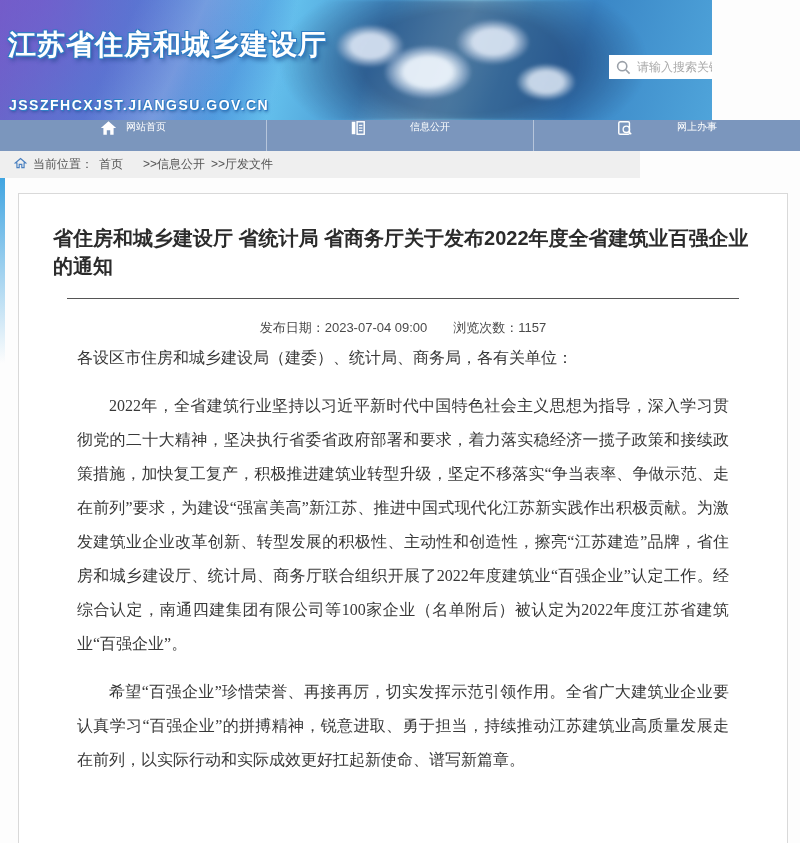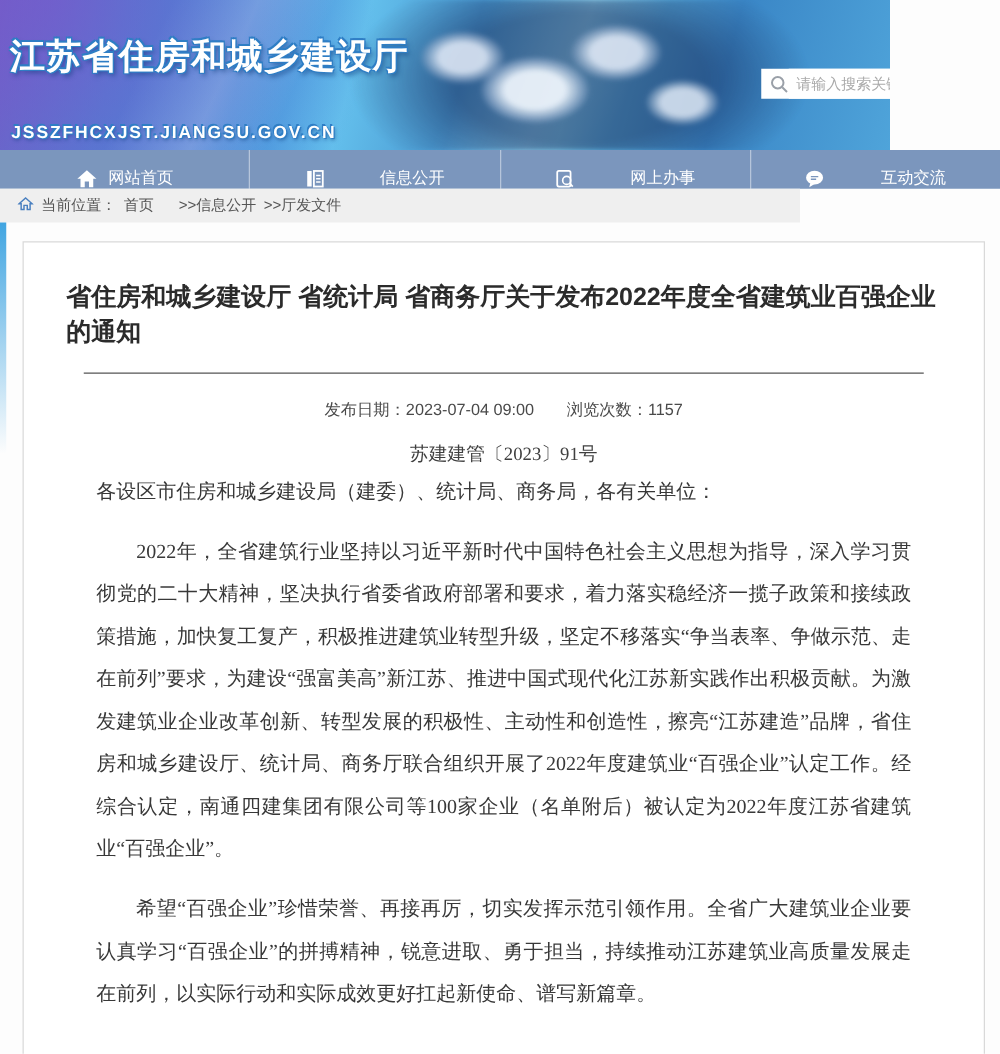--- a/index.html
+++ b/index.html
@@ -34,22 +34,22 @@
     display:flex; align-items:stretch; background:#fff;margin-top:12px; }
   .search-icon-wrap { display:flex; align-items:center; padding-left:7px; }
   .search-input { flex:1; border:none; outline:none; font-size:12px; color:#333;
     padding:0 4px 0 6px; min-width:0; background:#fff; }
   .search-input::placeholder { color:#aaa; }
   .search-btn { width:45px; border:none; background:#e8920f; color:#7f1d1d;
     font-size:15px; cursor:pointer; }
 
   
   .nav { display:flex; width:800px; height:31px; background:#7b96bd; }
-  .nav-item { flex:1; display:flex; align-items:flex-end; justify-content:center;
-    gap:9px; color:#fff; font-size:13px; cursor:pointer; }
+  .nav-item { flex:1; display:flex; align-items:flex-start; justify-content:center;
+    gap:9px; color:#fff; font-size:10px; cursor:pointer; }
   .nav-item + .nav-item { border-left:1px solid rgba(255,255,255,.45);gap:44px; }
   .nav-item svg { display:block; }
 
   
   .breadcrumb { display:flex; align-items:center; width:640px; height:27px;
     background:#efefef; padding-left:14px; font-size:12px; color:#555; gap:6px; }
   .breadcrumb .crumb { color:#555; cursor:pointer; }
   .breadcrumb .crumb-sep { margin-left:14px; }
 
   
@@ -116,31 +116,20 @@
   <div class="nav-item">
     <span>
       <svg width="16" height="16" viewBox="0 0 18 18">
           <rect x="2" y="2" width="12" height="14" rx="1.5" fill="none" stroke="#fff" stroke-width="1.6"></rect>
           <circle cx="10.5" cy="10.5" r="3.6" fill="none" stroke="#fff" stroke-width="1.5"></circle>
           <line x1="13" y1="13" x2="16" y2="16" stroke="#fff" stroke-width="1.6"></line>
         </svg>
     </span>
     <span>网上办事</span>
   </div>
-  <div class="nav-item">
-    <span>
-      <svg width="17" height="16" viewBox="0 0 20 18">
-          <ellipse cx="9" cy="8" rx="8" ry="6.5" fill="#fff"></ellipse>
-          <path d="M5 13 L4 17 L9 14 Z" fill="#fff"></path>
-          <line x1="5.5" y1="7" x2="12.5" y2="7" stroke="#7b96bd" stroke-width="1.4"></line>
-          <line x1="5.5" y1="9.5" x2="10.5" y2="9.5" stroke="#7b96bd" stroke-width="1.4"></line>
-        </svg>
-    </span>
-    <span>互动交流</span>
-  </div>
 </div>
 
 <div class="breadcrumb">
   <span>
     <svg width="13" height="12" viewBox="0 0 20 18">
         <path d="M10 2 L18 9 H15.5 V16 H12 V11 H8 V16 H4.5 V9 H2 Z" fill="none" stroke="#4a80c0" stroke-width="1.8"></path>
       </svg>
   </span>
   <span>当前位置：</span>
   <span class="crumb">首页</span>
@@ -151,21 +140,20 @@
 <div class="edge-strip"></div>
 
 <div class="panel">
   <div class="article-title">省住房和城乡建设厅 省统计局 省商务厅关于发布2022年度全省建筑业百强企业的通知</div>
   <hr class="title-rule">
 
   <div class="meta">
     <span>发布日期：</span><span>2023-07-04 09:00</span><span class="views-label">浏览次数：</span><span class="views-value">1157</span>
   </div>
 
-  <div class="doc-number">苏建建管〔2023〕91号</div>
 
   <div class="body-text">
     <div class="salutation">各设区市住房和城乡建设局（建委）、统计局、商务局，各有关单位：</div>
     <div class="para">2022年，全省建筑行业坚持以习近平新时代中国特色社会主义思想为指导，深入学习贯彻党的二十大精神，坚决执行省委省政府部署和要求，着力落实稳经济一揽子政策和接续政策措施，加快复工复产，积极推进建筑业转型升级，坚定不移落实“争当表率、争做示范、走在前列”要求，为建设“强富美高”新江苏、推进中国式现代化江苏新实践作出积极贡献。为激发建筑业企业改革创新、转型发展的积极性、主动性和创造性，擦亮“江苏建造”品牌，省住房和城乡建设厅、统计局、商务厅联合组织开展了2022年度建筑业“百强企业”认定工作。经综合认定，南通四建集团有限公司等100家企业（名单附后）被认定为2022年度江苏省建筑业“百强企业”。</div>
     <div class="para">希望“百强企业”珍惜荣誉、再接再厉，切实发挥示范引领作用。全省广大建筑业企业要认真学习“百强企业”的拼搏精神，锐意进取、勇于担当，持续推动江苏建筑业高质量发展走在前列，以实际行动和实际成效更好扛起新使命、谱写新篇章。</div>
   </div>
 
 </div>
 
 </body></html>

